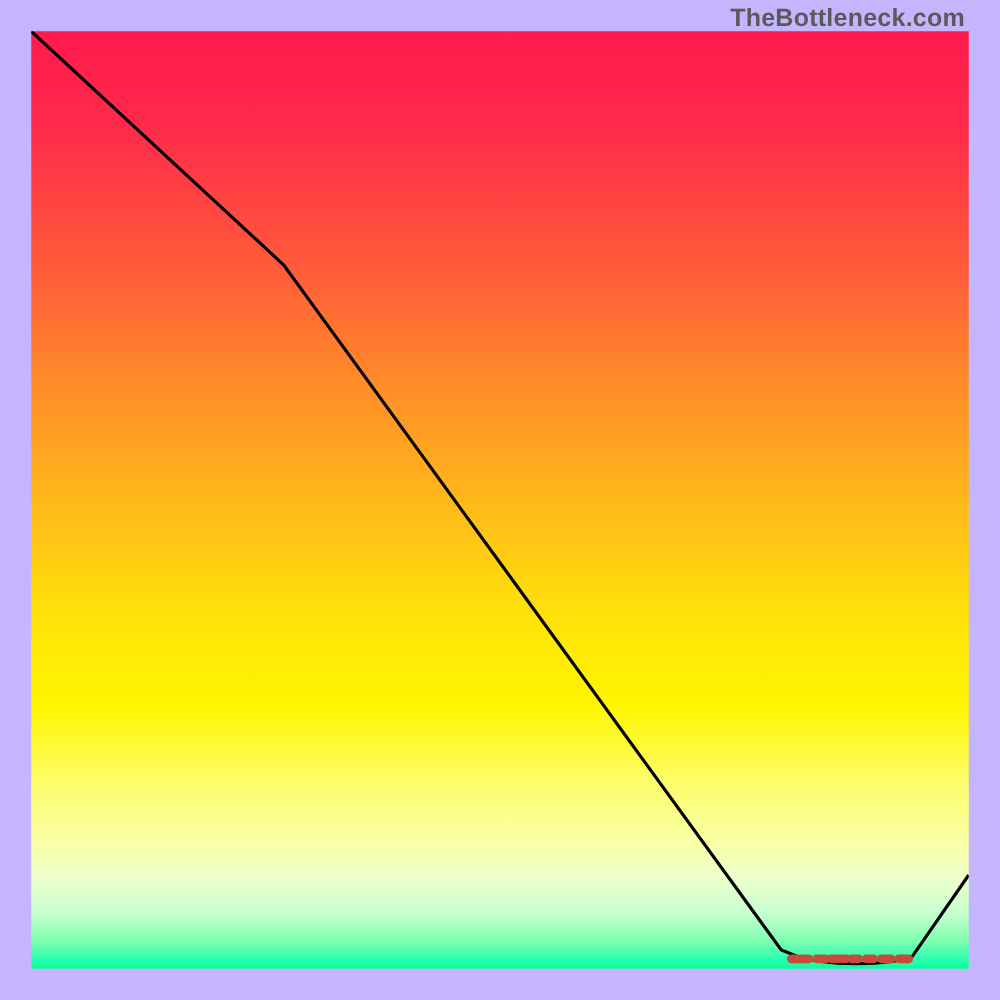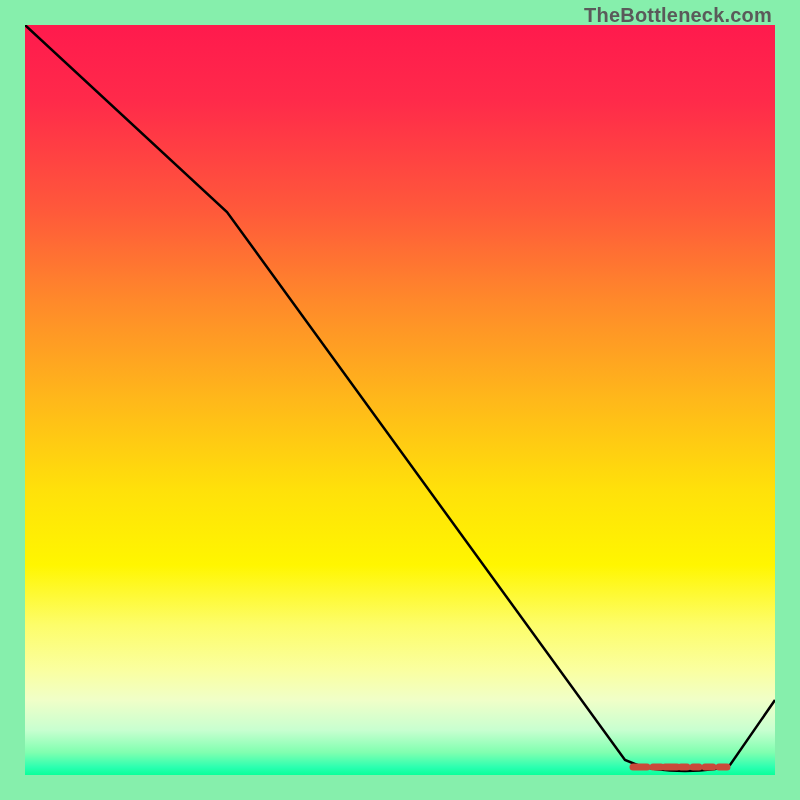--- a/index.html
+++ b/index.html
@@ -1,21 +1,21 @@
 <!DOCTYPE html>
 <html><head>
 <meta charset="utf-8">
 <style>
   * { margin: 0; padding: 0; box-sizing: border-box; }
   html, body { width: 800px; height: 800px; background: #000; overflow: hidden; }
   .frame {
     position: absolute;
     left: 0; top: 0;
     width: 800px; height: 800px;
-    background: #86efac;
+    background: #c4b5fd;
   }
   .plot {
     position: absolute;
     left: 25px; top: 25px;
     width: 750px; height: 750px;
     background: linear-gradient(
       to bottom,
       #ff1a4d 0%,
       #ff2a4a 10%,
       #ff5a3a 25%,

